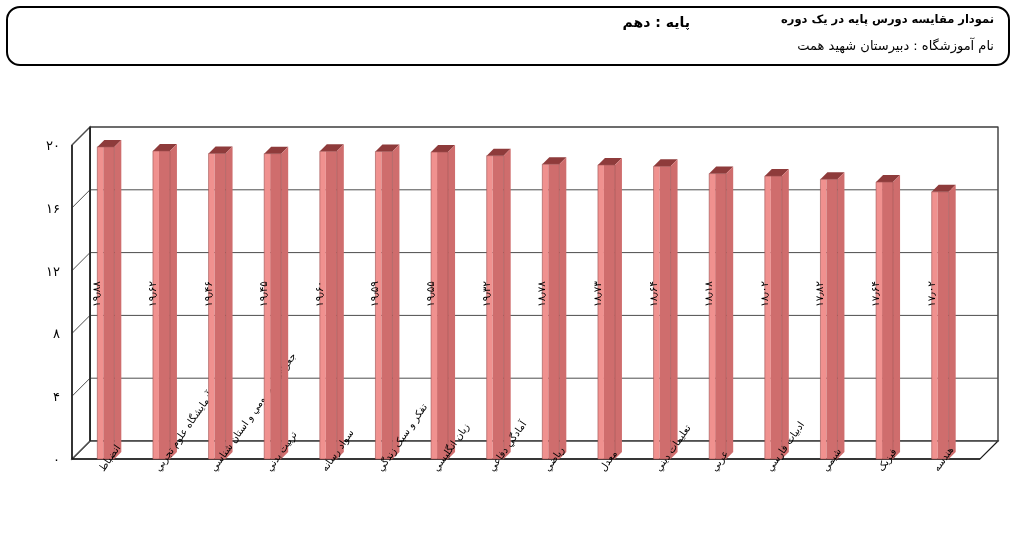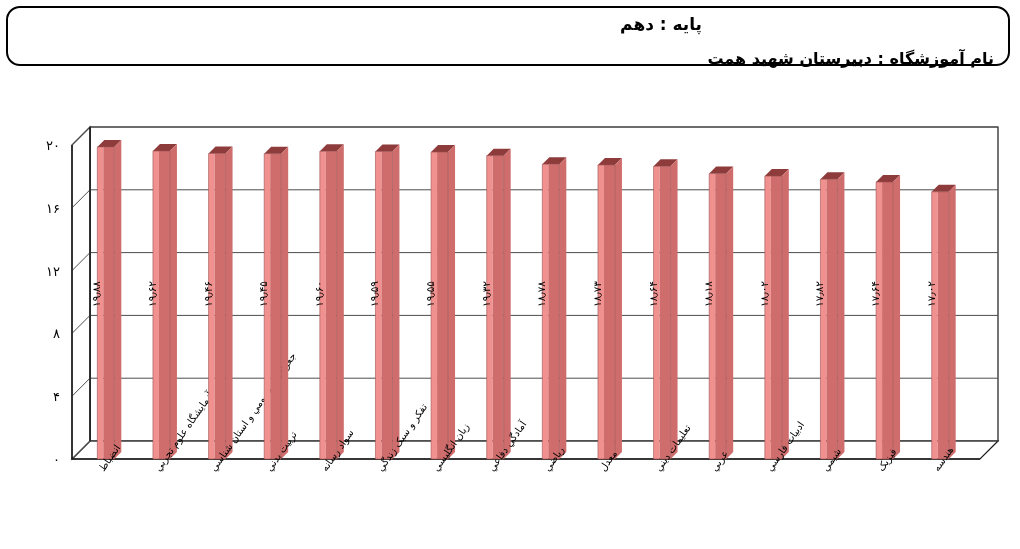--- a/index.html
+++ b/index.html
@@ -11,22 +11,22 @@
   }
 
   
   #header-box{
     position:absolute;left:6px;top:6px;width:1004px;height:60px;
     border:2px solid #000;border-radius:14px;
     box-sizing:border-box;background:#fff;
   }
   .hdr-line{position:absolute;direction:rtl;unicode-bidi:bidi-override;white-space:nowrap;color:#000;}
   #hdr-title{right:14px;top:4px;font-size:11.5px;font-weight:600;letter-spacing:.2px;}
-  #hdr-grade{right:306px;top:6px;font-size:17px;font-weight:bold;}
-  #hdr-school{right:14px;top:30px;font-size:16px;font-weight:bold;margin-top:11px;}
+  #hdr-grade{right:318px;top:6px;font-size:14px;font-weight:bold;}
+  #hdr-school{right:14px;top:30px;font-size:13px;font-weight:normal;}
   #hdr-date{right:630px;top:30px;font-size:11px;font-weight:bold;}
 
   
   #plot{position:absolute;left:0;top:72px;width:1020px;height:477px;}
   #plot svg{display:block;}
   .axisline{stroke:#1a1a1a;stroke-width:1.4;}
 
   .ytick{font-size:13px;fill:#000;text-anchor:end;
          font-family:"DejaVu Sans","Liberation Sans",sans-serif;}
 
@@ -37,20 +37,21 @@
 
   .vallabel{font-size:10.5px;fill:#000;
             font-family:"DejaVu Sans","Liberation Sans",sans-serif;}
   .catlabel{font-size:10px;fill:#000;
             font-family:"DejaVu Sans","Liberation Sans",sans-serif;}
 </style>
 </head>
 <body>
 
 <div id="header-box">
+  <div class="hdr-line" id="hdr-title">نمودار مقايسه دورس پايه  در يک دوره</div>
   <div class="hdr-line" id="hdr-grade">پايه :  دهم</div>
   <div class="hdr-line" id="hdr-school">نام آموزشگاه :  دبيرستان شهيد همت</div>
 </div>
 
 <div id="plot">
   <svg id="chart-svg" width="1020" height="477" viewBox="0 0 1020 477">
       <polygon points="90,55 998,55 998,369 90,369" fill="#ffffff" stroke="#1a1a1a" stroke-width="1.2"></polygon>
       <polygon points="72,387 90,369 998,369 980,387" fill="#ffffff" stroke="#1a1a1a" stroke-width="1.2"></polygon>
       <polygon points="72,73 90,55 90,369 72,387" fill="#ffffff" stroke="#1a1a1a" stroke-width="1.2"></polygon>
       <line x1="90" y1="369" x2="998" y2="369" stroke="#4d4d4d" stroke-width="1"></line>

